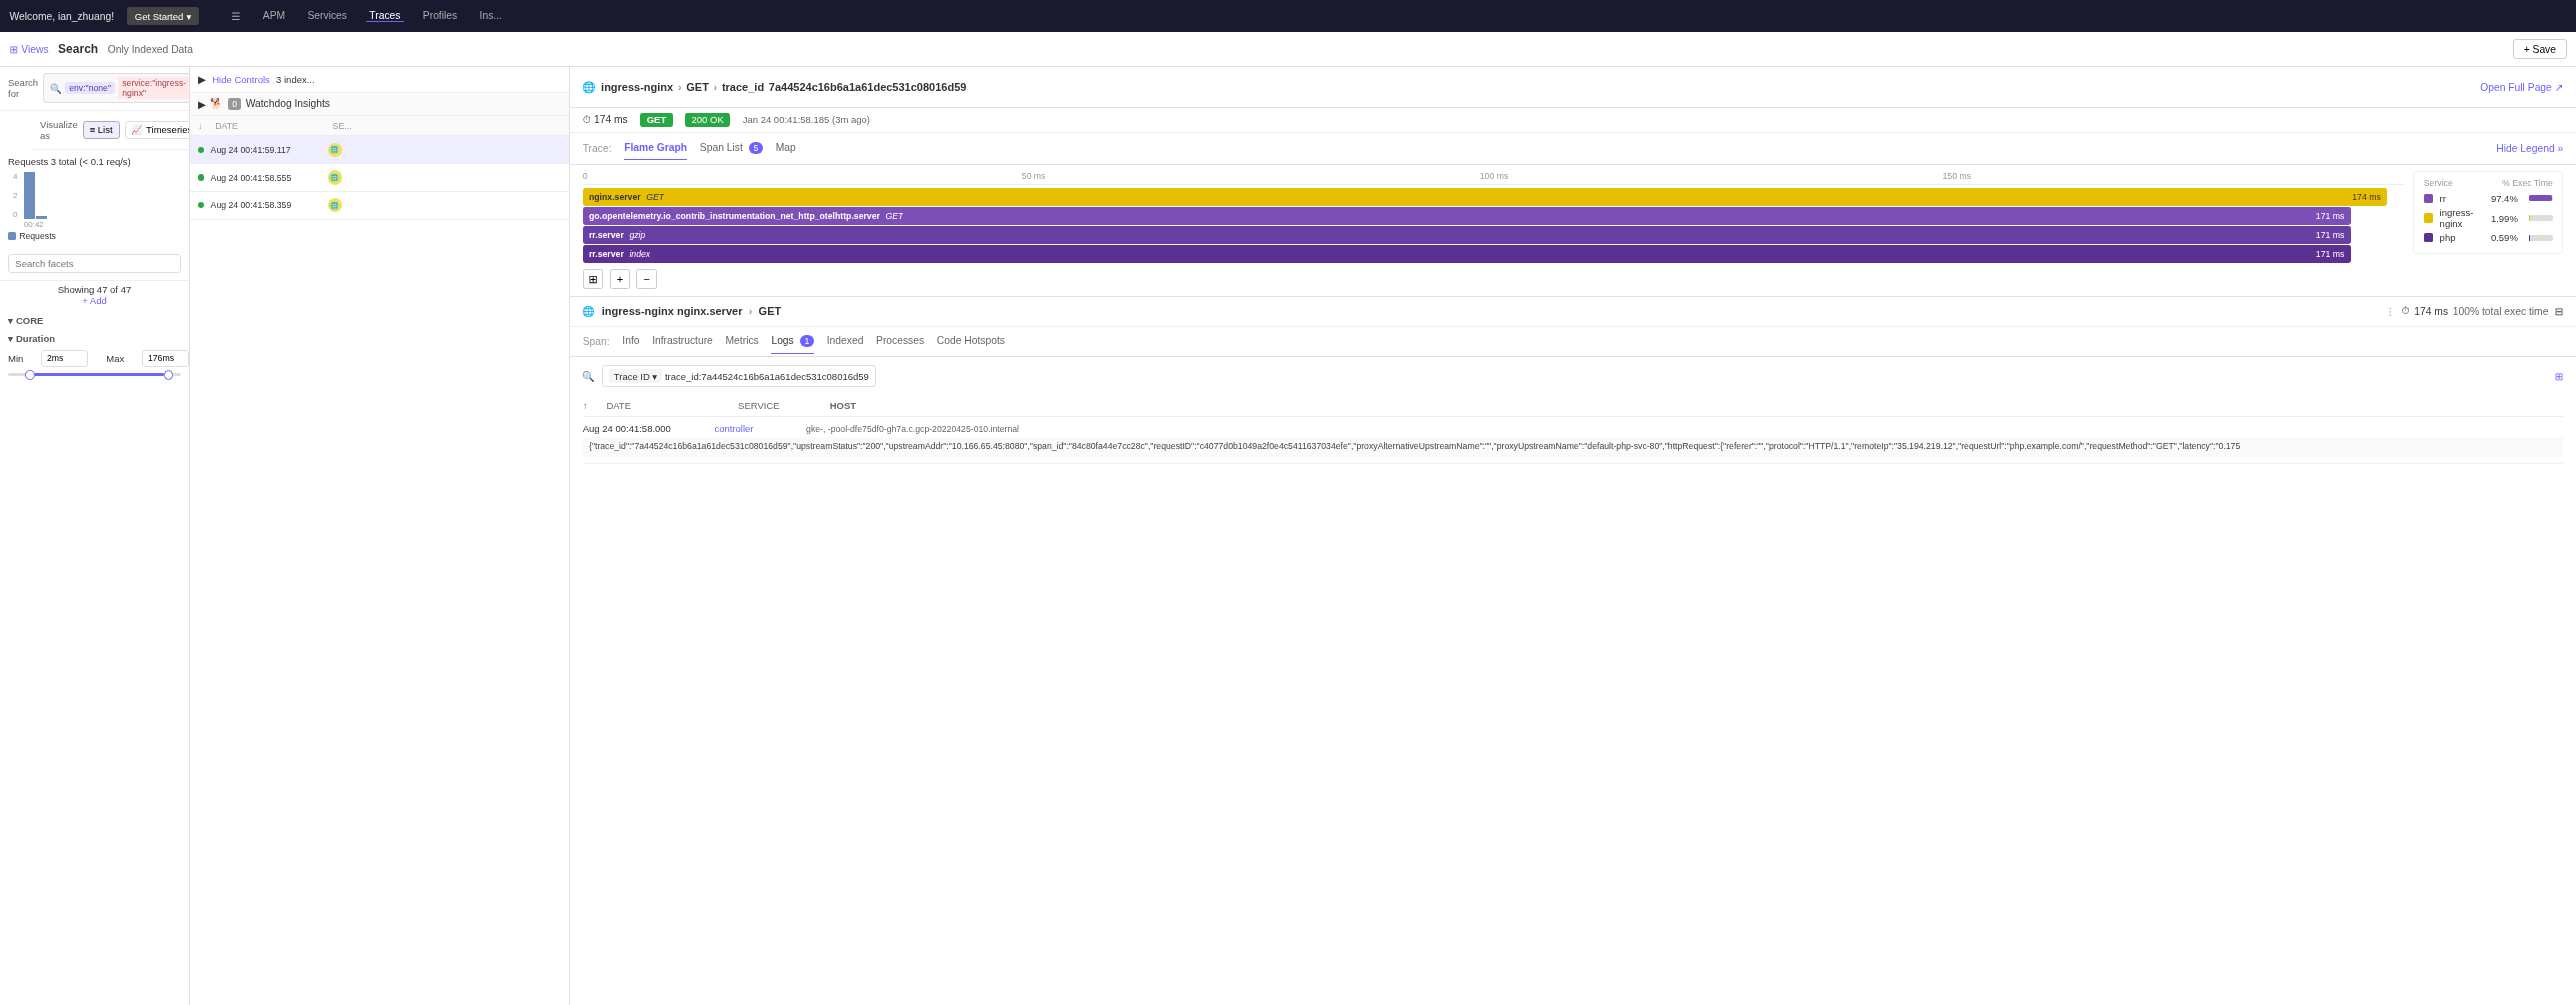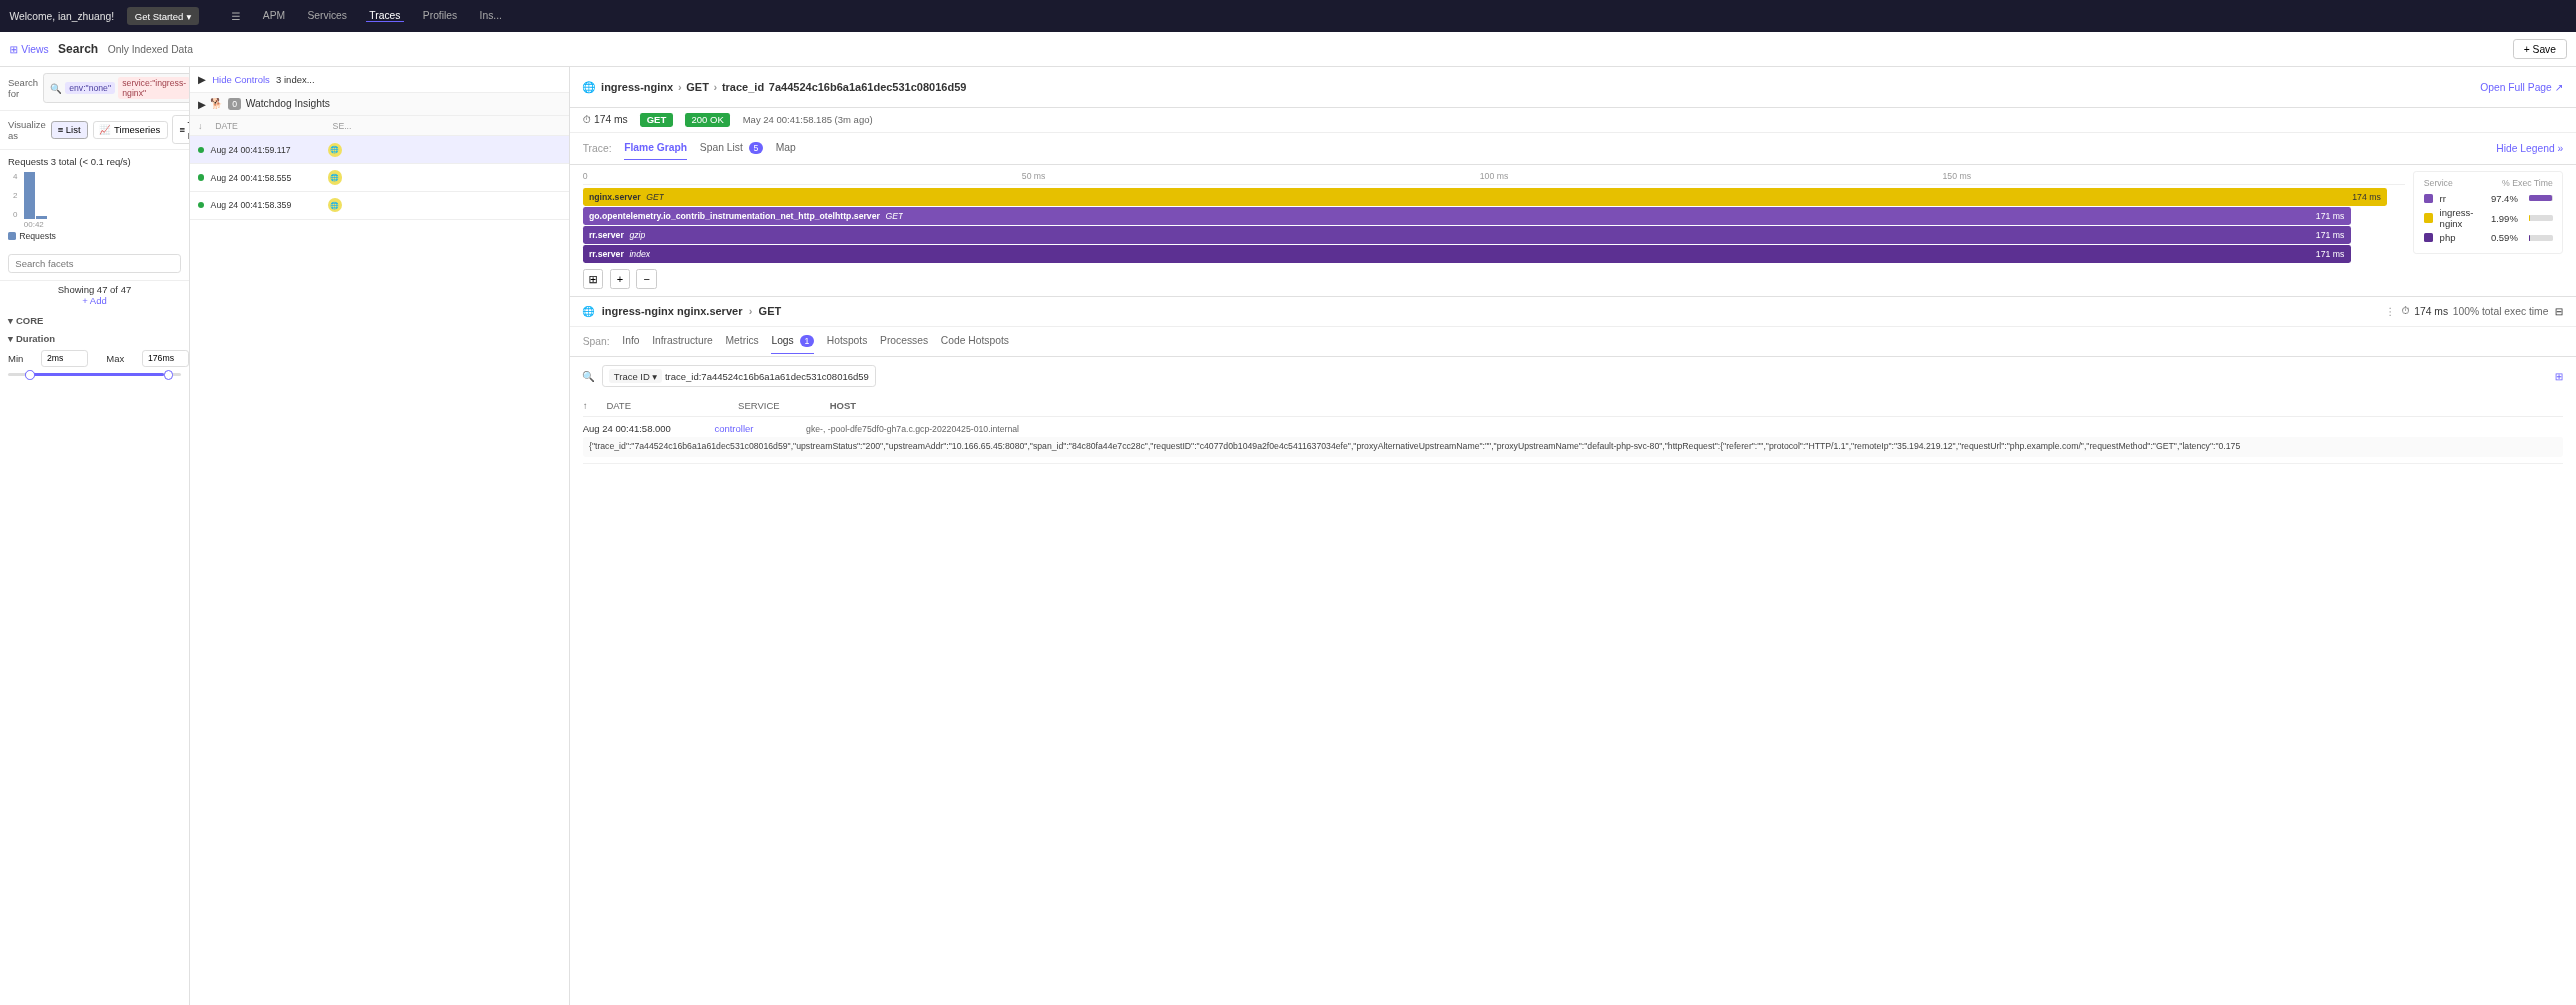--- a/index.html
+++ b/index.html
@@ -22,21 +22,21 @@
 
     
     .layout { display: flex; height: calc(100vh - 66px); }
     .left-panel { width: 190px; background: #fff; border-right: 0.8px solid #e0e0e0; overflow-y: auto; flex-shrink: 0; }
     .search-for-row { display: flex; align-items: center; gap: 4.7px; padding: 6.3px 8px; background: #fff; border-bottom: 0.8px solid #eee; }
     .search-for-label { font-size: 9.5px; color: #666; }
     .search-input-bar { display: flex; align-items: center; background: #f8f8f8; border: 0.8px solid #ddd; border-radius: 3.2px; padding: 3.2px 6.3px; font-size: 9.5px; flex: 1; gap: 3.2px; }
     .search-input-bar .tag { background: #e8e4ff; color: #4a3f9f; border-radius: 2.4px; padding: 0.8px 4px; font-size: 8.7px; }
     .search-input-bar .tag-service { background: #ffe8e8; color: #9f3f4a; }
 
-    .visualize-row { display: flex; align-items: center; gap: 4.7px; padding: 4.7px 8px; border-bottom: 0.8px solid #eee; }
+    .visualize-row { display: flex; align-items: center; gap: 4.7px; padding: 4.7px 8px; border-bottom: 0.8px solid #eee; margin-left: 32px; }
     .vis-label { font-size: 9.5px; color: #666; }
     .vis-btn { display: flex; align-items: center; gap: 2.4px; padding: 2.4px 6.3px; border-radius: 3.2px; font-size: 9.5px; border: 0.8px solid #ddd; cursor: pointer; background: #fff; }
     .vis-btn.active { background: #eeeeff; border-color: #aaa; }
 
     .requests-section { padding: 6.3px 8px; }
     .requests-title { font-size: 9.5px; color: #333; margin-bottom: 4.7px; }
     .chart-bar-container { display: flex; align-items: flex-end; height: 47px; gap: 1.6px; }
     .chart-bar { background: #6c8ebf; width: 11px; }
     .chart-x-label { font-size: 8px; color: #999; margin-top: 1.6px; }
     .legend-item { display: flex; align-items: center; gap: 3.2px; font-size: 8.7px; margin-top: 2px; }
@@ -304,21 +304,21 @@
       <span class="open-full-page">Open Full Page ↗</span>
     </div>
 
     <div class="trace-meta">
       <div class="duration-badge">
         <span>⏱</span>
         <span>174 ms</span>
       </div>
       <span class="method-badge">GET</span>
       <span class="status-badge">200 OK</span>
-      <span class="timestamp">May 24 00:41:58.185 (3m ago)</span>
+      <span class="timestamp">Jan 24 00:41:58.185 (3m ago)</span>
     </div>
 
     <div class="trace-tabs">
       <span style="color:#999;font-size:10.3px;">Trace:</span>
       <span class="trace-tab active">Flame Graph</span>
       <span class="trace-tab">
         <span>Span List</span>
         <span class="tab-badge">5</span>
       </span>
       <span class="trace-tab">Map</span>
@@ -434,21 +434,21 @@
 
       <div class="span-tabs">
         <span style="color:#999;font-size:10.3px;">Span:</span>
         <span class="span-tab">Info</span>
         <span class="span-tab">Infrastructure</span>
         <span class="span-tab">Metrics</span>
         <span class="span-tab active">
           <span>Logs</span>
           <span class="tab-badge">1</span>
         </span>
-        <span class="span-tab">Hotspots</span>
+        <span class="span-tab">Indexed</span>
         <span class="span-tab">Processes</span>
         <span class="span-tab">Code Hotspots</span>
       </div>
 
       <div class="logs-section">
 
         <div class="logs-filter-row">
           <span>🔍</span>
           <div class="logs-filter">
             <div class="filter-dropdown">

